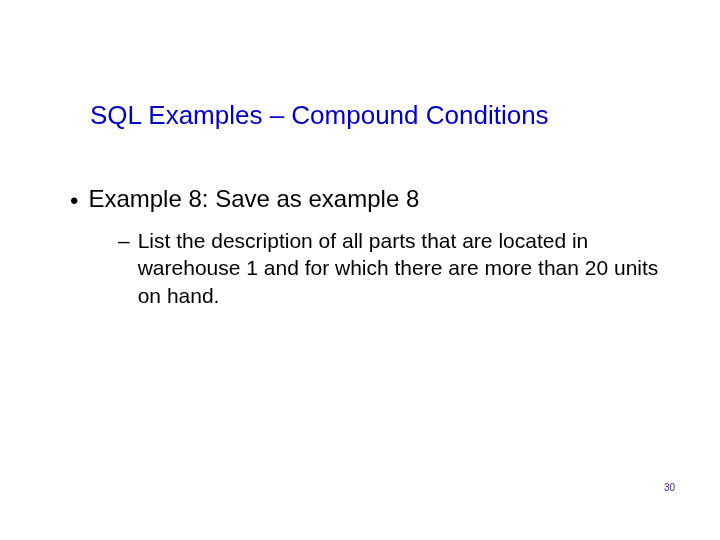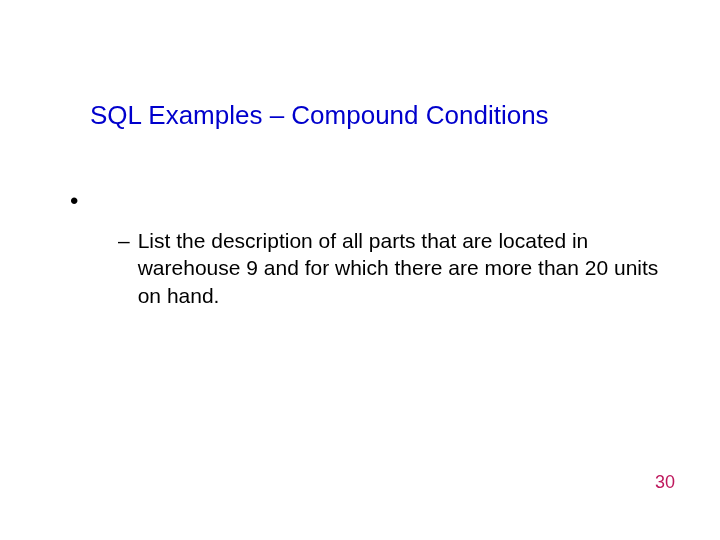--- a/index.html
+++ b/index.html
@@ -57,41 +57,42 @@
     }
     .bullet2 .text {
       display: inline-block;
     }
     .underline {
     }
     .page-number {
       position: absolute;
       bottom: 35px;
       right: 45px;
-      font-size: 18px;
-      color: #be185d;
+      font-size: 10px;
+      color: #4c1d95;
     }
   </style>
 </head>
 <body>
 
 <div class="slide">
 
   <div class="title">SQL Examples – Compound Conditions</div>
 
   <div class="content">
 
     <div class="bullet1">
       <span class="dot">•</span>
+      <span>Example 8: Save as example 8</span>
     </div>
 
     <div class="bullet2">
       <span class="dash">–</span>
       <span class="text">
-        <span>List the description of all parts that are located in warehouse 9 </span><span class="underline">and</span><span> for which there are more than 20 units on hand.</span>
+        <span>List the description of all parts that are located in warehouse 1 </span><span class="underline">and</span><span> for which there are more than 20 units on hand.</span>
       </span>
     </div>
 
   </div>
 
   <div class="page-number">30</div>
 
 </div>
 
 </body></html>

